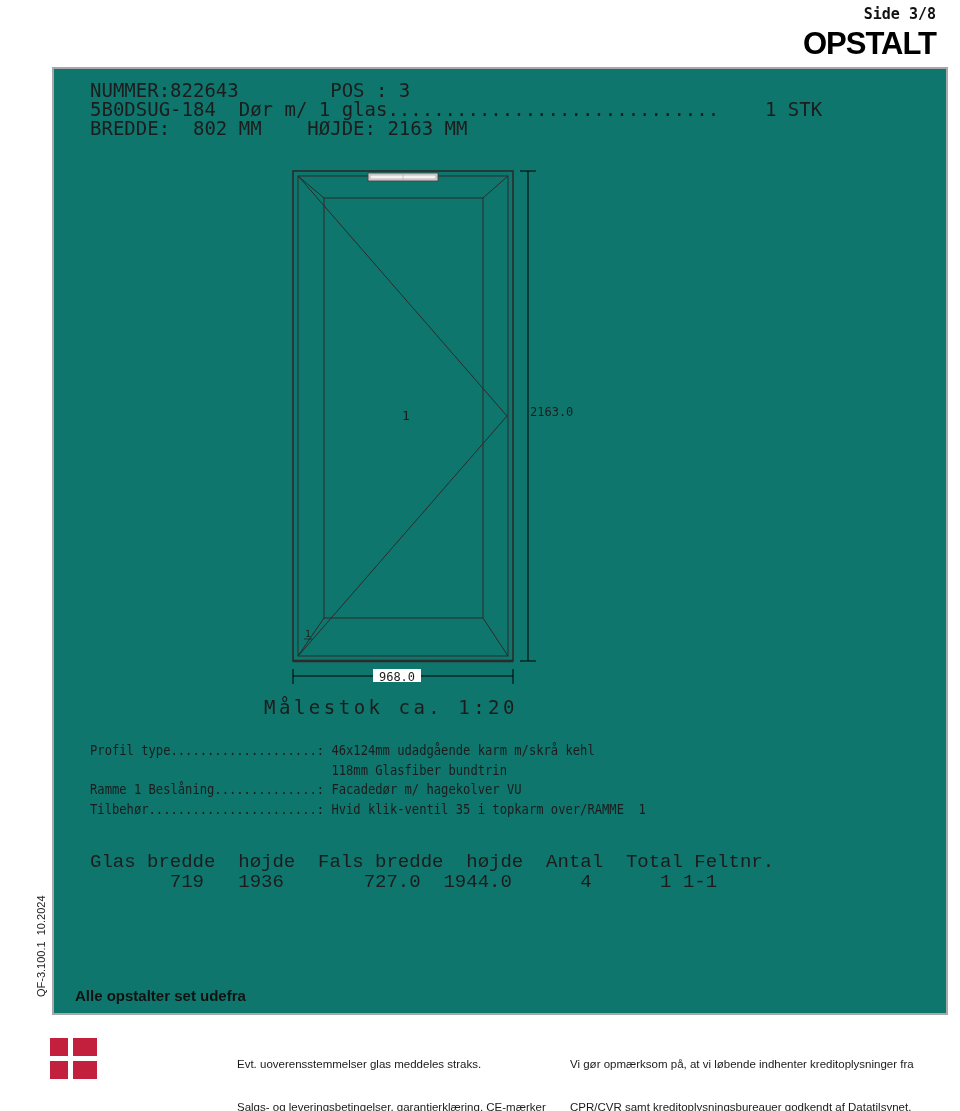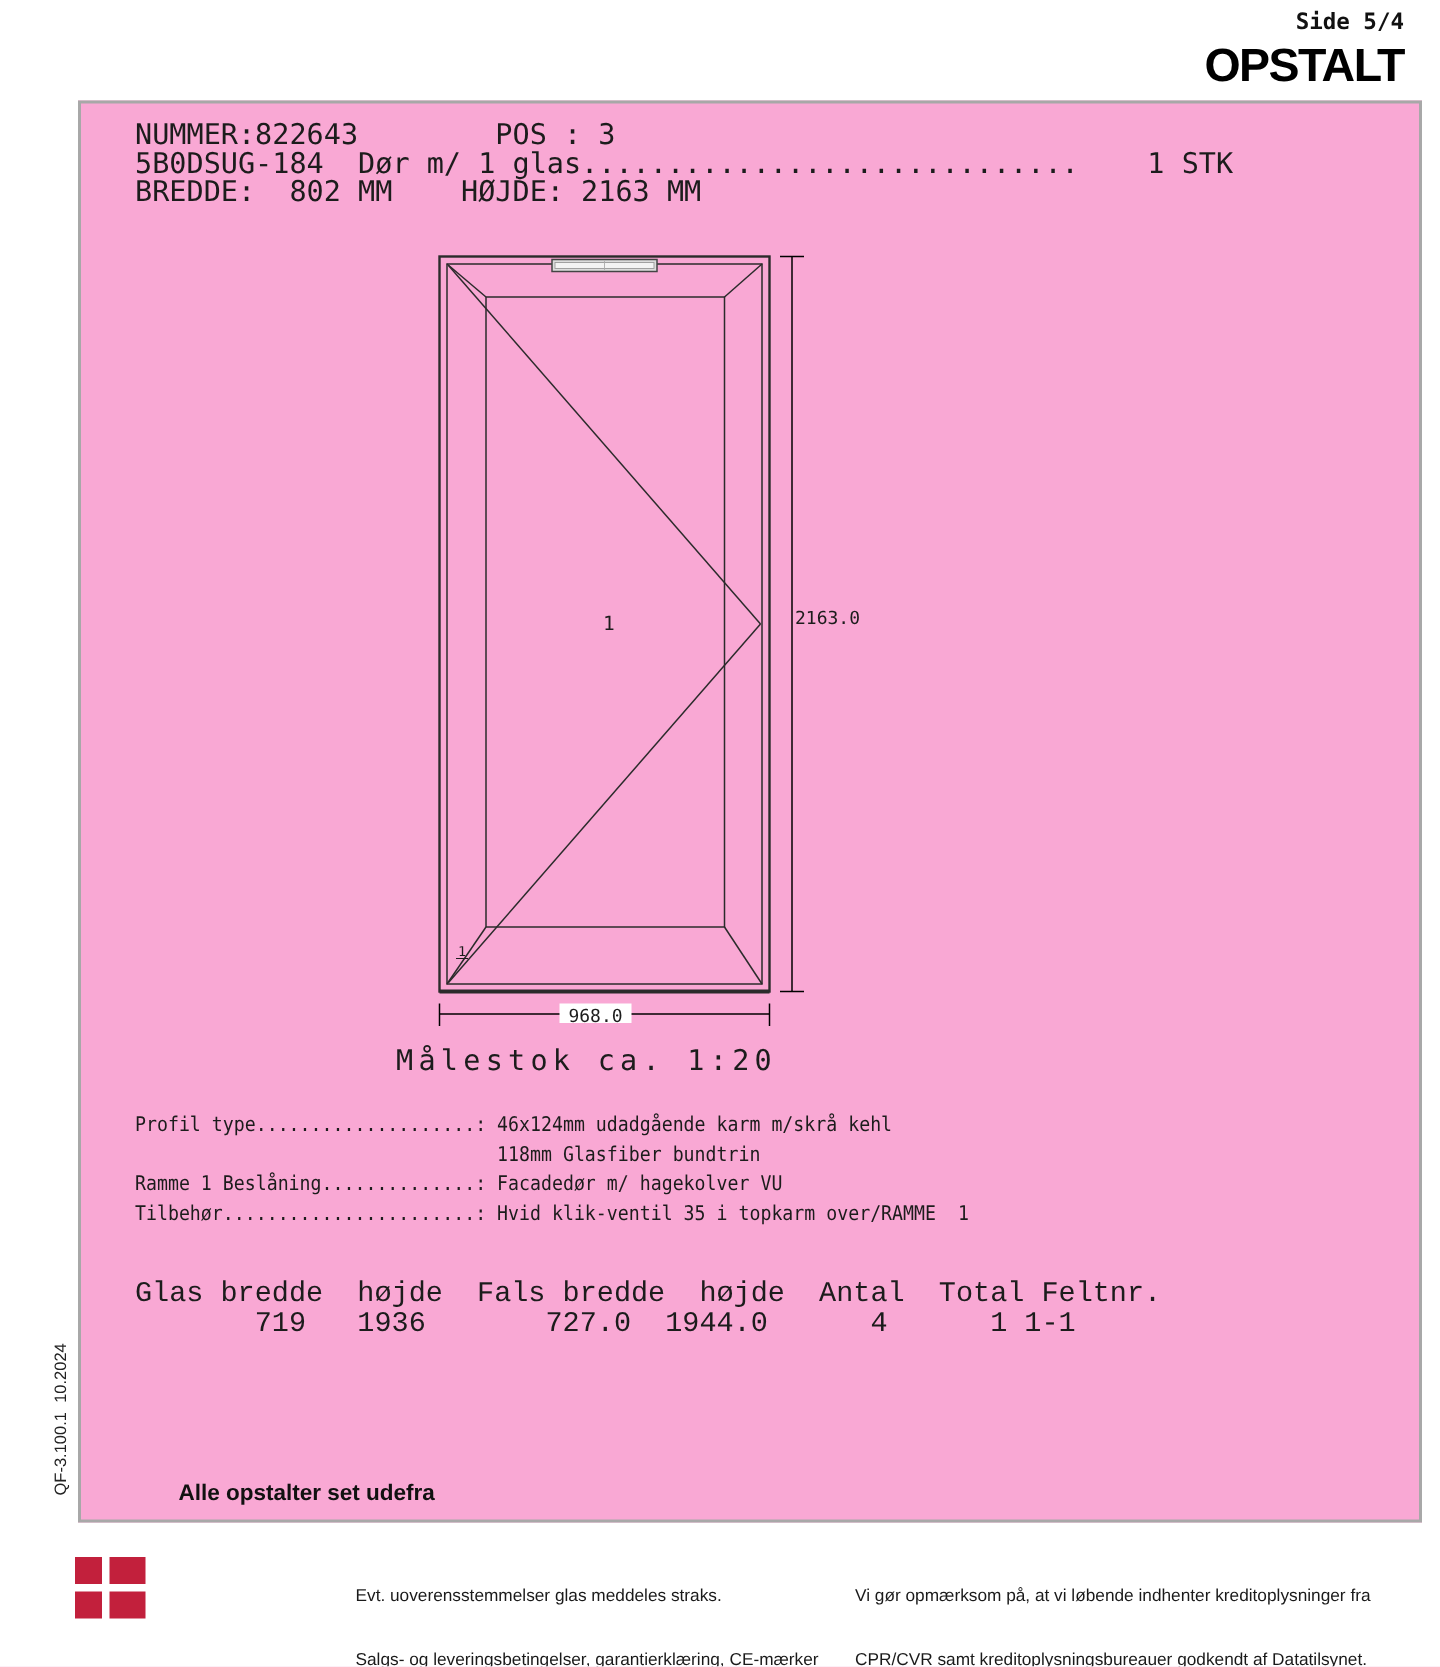--- a/index.html
+++ b/index.html
@@ -16,21 +16,21 @@
     font-family:"DejaVu Sans Mono", monospace;
     font-size:15px; font-weight:700; color:#111;
   }
   .page-title {
     position:absolute; top:26px; right:24px;
     font-size:31px; font-weight:bold; letter-spacing:-1px; color:#000;
   }
 
   .main-box {
     position:absolute; left:52px; top:67px; width:896px; height:948px;
-    border:2px solid #a8a8a8; background:#f9a8d4;
+    border:2px solid #a8a8a8; background:#0f766e;
   }
 
   .order-header {
     position:absolute; left:36px; top:12px;
     font-family:"DejaVu Sans Mono", monospace;
     font-size:19px; line-height:19px; color:#1c1c1c;
   }
 
   .drawing-svg { position:absolute; left:216px; top:91px; }
 
@@ -48,21 +48,21 @@
   }
 
   .glass-table {
     position:absolute; left:36px; top:783px;
     font-family:Liberation Mono, monospace;
     font-size:19px; line-height:20px; color:#1c1c1c;
   }
 
   .view-note {
     position:absolute; left:21px; top:918px;
-    font-size:15px; font-weight:600; color:#111;margin-left:44px;
+    font-size:15px; font-weight:600; color:#111;
   }
 
   .doc-ref {
     position:absolute; left:35px; top:997px;
     transform:rotate(-90deg); transform-origin:0 0;
     font-size:11px; color:#222; white-space:pre; width:120px;
   }
 
   
   .flag { position:absolute; left:50px; top:1038px; width:47px; height:41px; }
@@ -81,21 +81,21 @@
     font-size:11.5px; line-height:14.4px; color:#1a1a1a; white-space:pre;
   }
   .terms-left  { left:237px; width:330px; }
   .terms-right { left:570px; width:385px; }
 </style>
 </head>
 <body>
 
 <div class="page">
 
-  <div class="side-label">Side 5/4</div>
+  <div class="side-label">Side 3/8</div>
   <div class="page-title">OPSTALT</div>
 
   <div class="main-box">
 
     <div class="order-header">
       <div class="line">NUMMER:822643        POS : 3</div>
       <div class="line">5B0DSUG-184  Dør m/ 1 glas.............................    1 STK</div>
       <div class="line">BREDDE:  802 MM    HØJDE: 2163 MM</div>
     </div>
 

